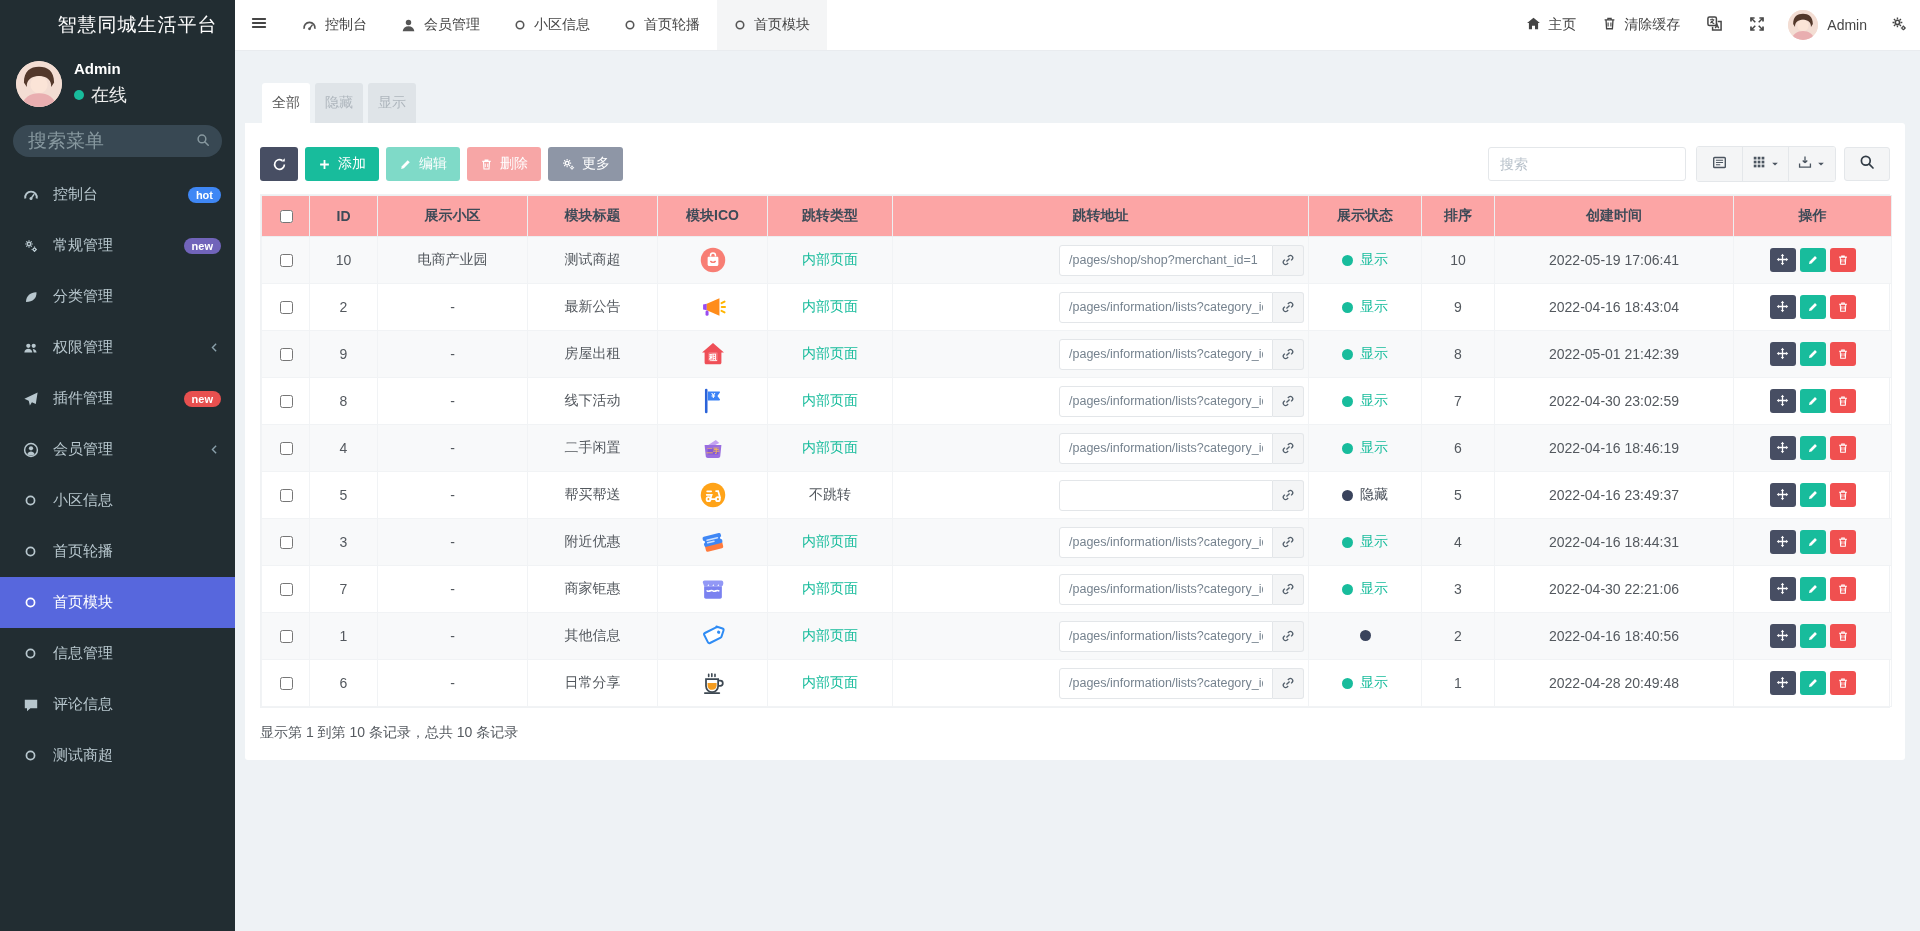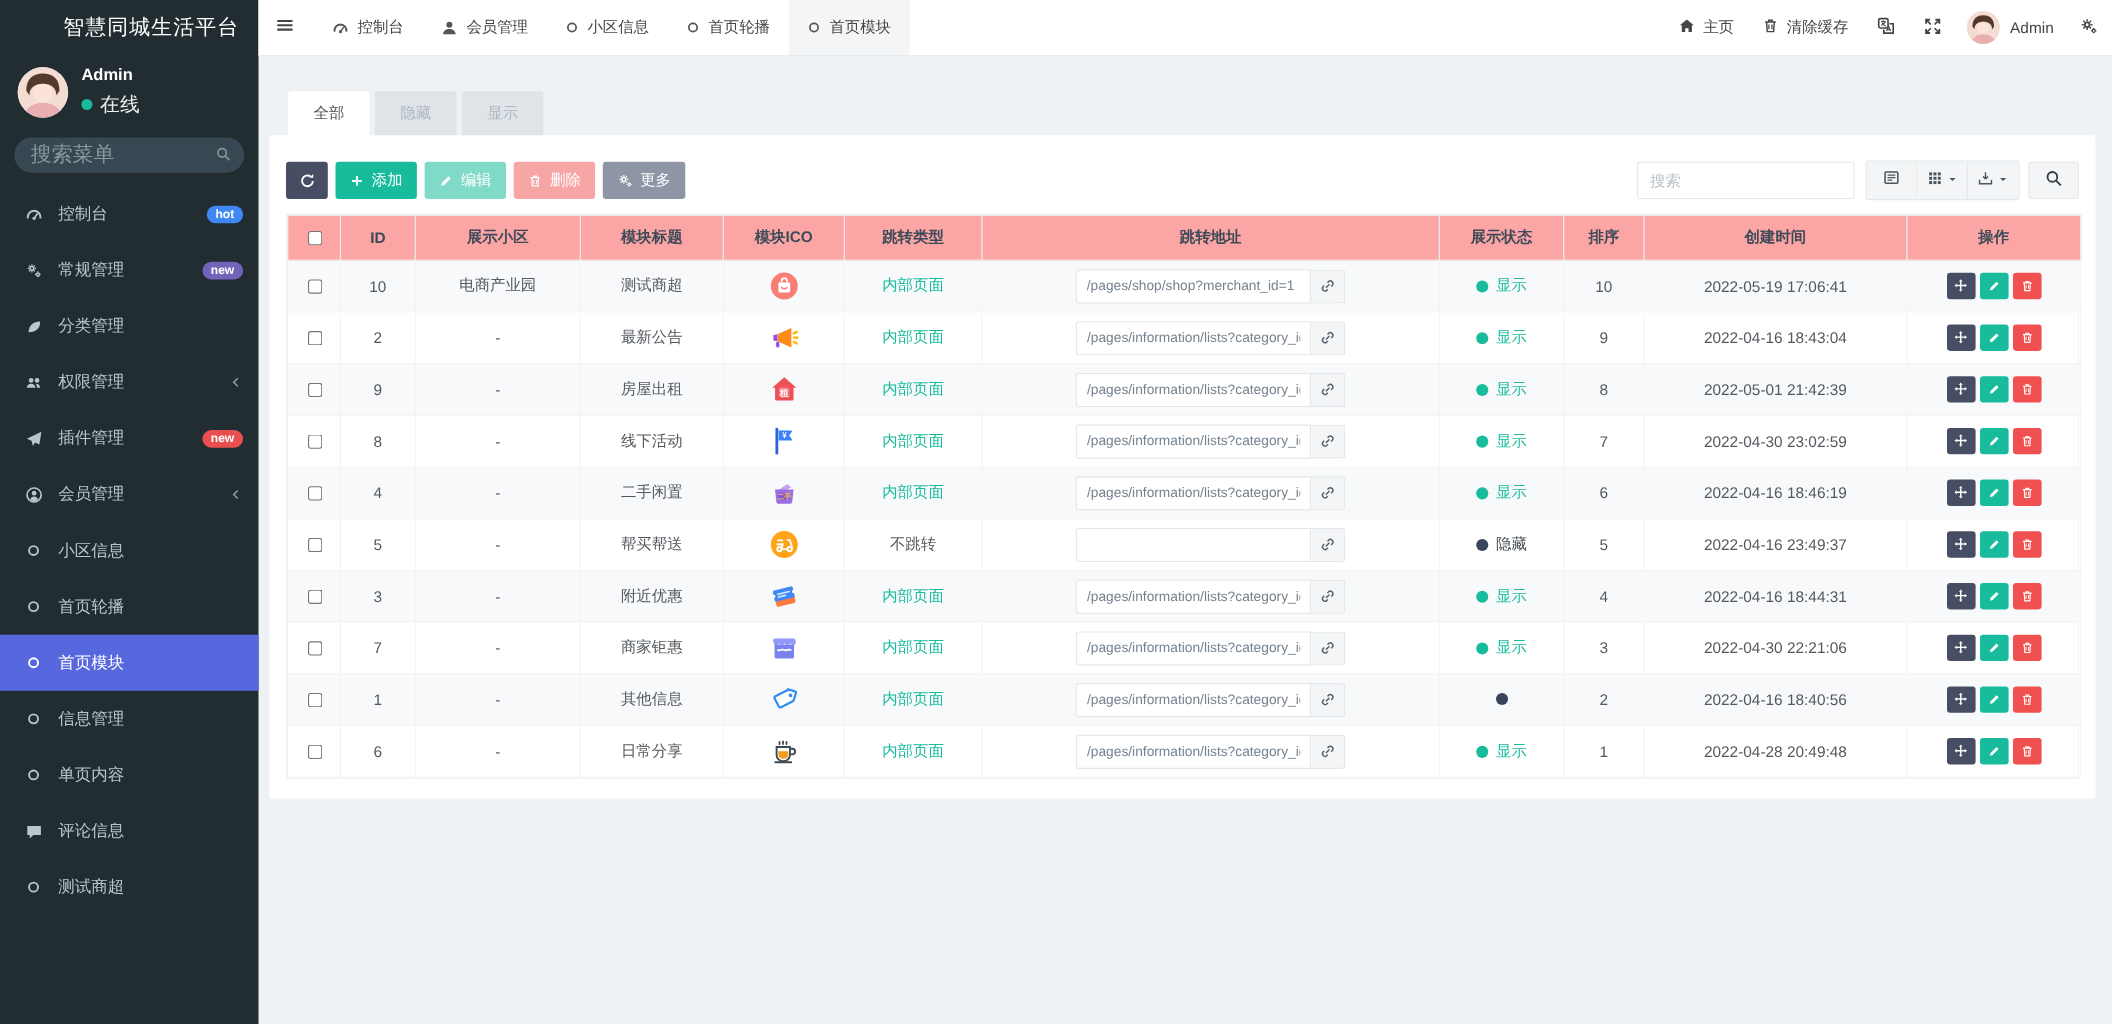--- a/index.html
+++ b/index.html
@@ -35,21 +35,21 @@
   .nav-tab{display:flex;align-items:center;gap:8px;padding:0 17px;font-size:14px;color:#454545;cursor:pointer;}
   .nav-tab .ic{color:#555;display:flex;}
   .nav-tab.active{background:#f4f5f6;}
   .nav-right{margin-left:auto;display:flex;align-items:stretch;}
   .nav-link{display:flex;align-items:center;gap:7px;padding:0 13px;font-size:14px;color:#454545;cursor:pointer;}
   .nav-user{display:flex;align-items:center;gap:9px;padding:0 10px;font-size:14px;color:#454545;cursor:pointer;}
   .nav-avatar{width:30px;height:30px;border-radius:50%;overflow:hidden;display:block;background:#f3ddd3;}
   
   .content{flex:1;padding:0 15px 0 10px;overflow:hidden;}
   .f-tabs{display:flex;gap:5px;margin-top:32px;padding-left:17px;}
-  .f-tab{padding:11px 23px;font-size:14px;border-radius:3px 3px 0 0;background:#dfe4e8;color:#aeb6bd;cursor:pointer;}
+  .f-tab{padding:11px 10px;font-size:14px;border-radius:3px 3px 0 0;background:#dfe4e8;color:#aeb6bd;cursor:pointer;}
   .f-tab.active{background:#fff;color:#555;}
   .panel{background:#fff;border-radius:0 3px 3px 3px;padding:15px 15px 18px;}
   .toolbar{display:flex;align-items:center;margin-top:8px;}
   .btn{height:34px;border:none;border-radius:3px;color:#fff;font-size:14px;display:inline-flex;align-items:center;gap:7px;padding:0 13px;cursor:pointer;margin-right:7px;font-family:Liberation Serif, serif;}
   .btn .ic{display:flex;}
   .btn-refresh{background:#474e63;width:38px;justify-content:center;padding:0;}
   .btn-add{background:#18bc9c;}
   .btn-edit{background:#18bc9c;opacity:.55;}
   .btn-del{background:#f05050;opacity:.5;}
   .btn-more{background:#8e96a6;}
@@ -60,21 +60,21 @@
   .vg-btn{width:46px;height:34px;background:#f4f5f6;display:flex;align-items:center;justify-content:center;gap:4px;color:#4b5560;border-right:1px solid #e4e7ea;cursor:pointer;box-sizing:border-box;}
   .vg-btn:last-child{border-right:none;}
   .btn-search-icon{margin-left:8px;width:46px;height:34px;background:#f4f5f6;border:1px solid #e4e7ea;border-radius:3px;display:flex;align-items:center;justify-content:center;color:#323c46;cursor:pointer;box-sizing:border-box;}
   
   .table-wrap{margin-top:12px;border:1px solid #f0f2f4;}
   table{width:100%;border-collapse:collapse;table-layout:fixed;font-size:14px;color:#53585e;}
   th{height:40px;font-size:14px;color:#3d4a57;font-weight:bold;border:1px solid #eceff1;text-align:center;background:#fca5a5;padding:0 4px;}
   td{height:46px;border:1px solid #f1f3f5;text-align:center;padding:0 4px;overflow:hidden;white-space:nowrap;}
   tbody tr:nth-child(odd){background:#f8f9fa;}
   .t-link{color:#18bc9c;}
-  .url-group{display:flex;justify-content:center;align-items:center;}
+  .url-group{display:flex;justify-content:flex-end;align-items:center;}
   .url-group input{width:214px;height:31px;border:1px solid #e3e6e9;border-radius:3px 0 0 3px;padding:0 9px;font-size:12.5px;color:#76838f;outline:none;box-sizing:border-box;background:#fff;font-family:inherit;}
   .link-btn{width:31px;height:31px;border:1px solid #e3e6e9;border-left:none;border-radius:0 3px 3px 0;background:#f4f5f6;display:flex;align-items:center;justify-content:center;color:#54606c;cursor:pointer;box-sizing:border-box;}
   .status{display:inline-flex;align-items:center;gap:7px;font-size:14px;}
   .status .dot{width:11px;height:11px;border-radius:50%;display:inline-block;}
   .act-btn{width:26px;height:24px;border:none;border-radius:3px;display:inline-flex;align-items:center;justify-content:center;color:#fff;cursor:pointer;margin:0 2px;padding:0;}
   .act-move{background:#474e63;}
   .act-edit{background:#18bc9c;}
   .act-del{background:#f05050;}
   .tfoot{margin-top:16px;font-size:14px;color:#54595f;}
   .mod-icon{display:inline-flex;vertical-align:middle;}
@@ -202,28 +202,20 @@
         </span>
         <span>首页模块</span>
       </div>
       <div class="m-item">
         <span class="ic">
           <svg width="13" height="13" viewBox="0 0 16 16">
             <circle cx="8" cy="8" r="5" fill="none" stroke="currentColor" stroke-width="2.1"></circle>
           </svg>
         </span>
         <span>信息管理</span>
-      </div>
-      <div class="m-item">
-        <span class="ic">
-          <svg width="13" height="13" viewBox="0 0 16 16">
-            <circle cx="8" cy="8" r="5" fill="none" stroke="currentColor" stroke-width="2.1"></circle>
-          </svg>
-        </span>
-        <span>单页内容</span>
       </div>
       <div class="m-item">
         <span class="ic">
           <svg width="16" height="16" viewBox="0 0 16 16">
             <path d="M1.8 2.8h12.4v8.4H7.4l-3.4 3v-3H1.8z" fill="currentColor"></path>
           </svg>
         </span>
         <span>评论信息</span>
       </div>
       <div class="m-item">
@@ -933,15 +925,16 @@
                   </button><button class="act-btn act-del">
                     <svg width="12" height="12" viewBox="0 0 16 16">
                       <path d="M2.8 4.2h10.4M6.3 4V2.6h3.4V4M4.3 4.4l.6 9.2h6.2l.6-9.2" fill="none" stroke="currentColor" stroke-width="1.4"></path>
                       <path d="M6.5 6.8v4.4M9.5 6.8v4.4" stroke="currentColor" stroke-width="1.2"></path>
                     </svg>
                   </button></td>
               </tr>
             </tbody>
           </table>
       </div>
+      <div class="tfoot">显示第 1 到第 10 条记录，总共 10 条记录</div>
     </div>
   </div>
 </div>
 
 </body></html>

